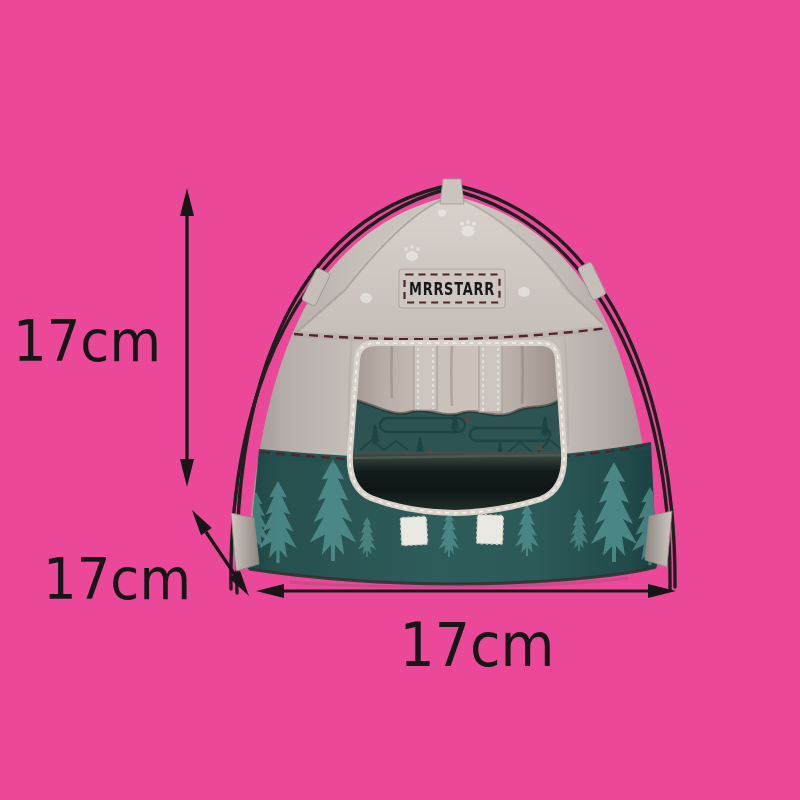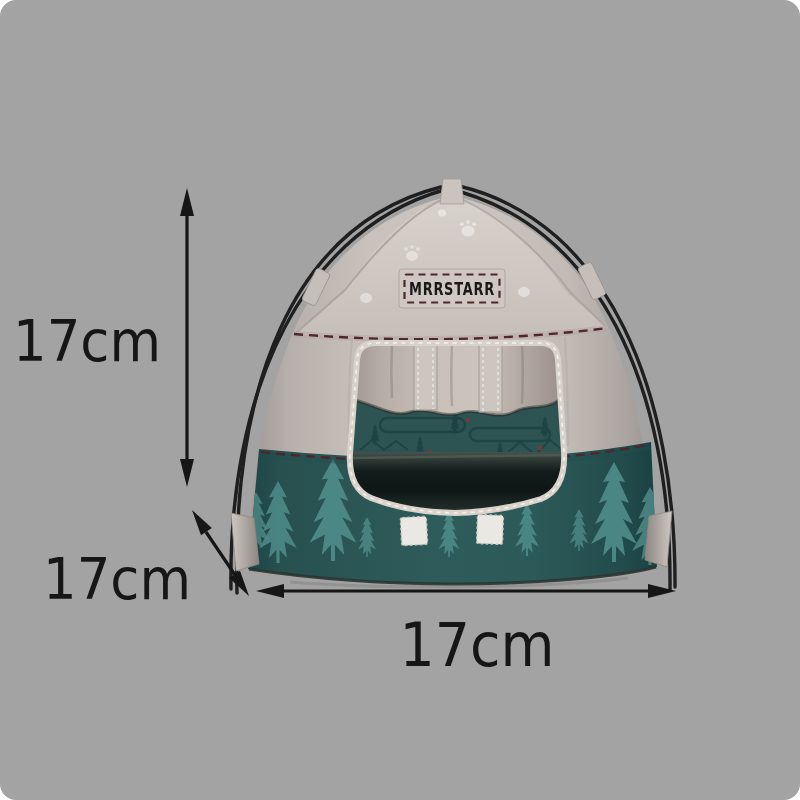--- a/index.html
+++ b/index.html
@@ -1,17 +1,17 @@
 <!DOCTYPE html>
 <html><head>
 <meta charset="utf-8">
 <style>
   html,body{margin:0;padding:0;}
   body{background:#ffffff;font-family:"DejaVu Sans",sans-serif;}
-  .stage{position:relative;width:800px;height:800px;background:#a3a3a3;overflow:hidden;border-radius:16px;}
+  .stage{position:relative;width:800px;height:800px;background:#ec4899;overflow:hidden;}
   svg{display:block;}
   text{font-family:"DejaVu Sans",sans-serif;}
   .dim-label{font-size:57px;fill:#161616;}
   .dim-label-wide{font-size:60px;fill:#161616;}
   .brand-text{font-size:18px;font-weight:bold;letter-spacing:1px;fill:#1a181a;}
 </style>
 </head>
 <body>
 
 <div class="stage">

